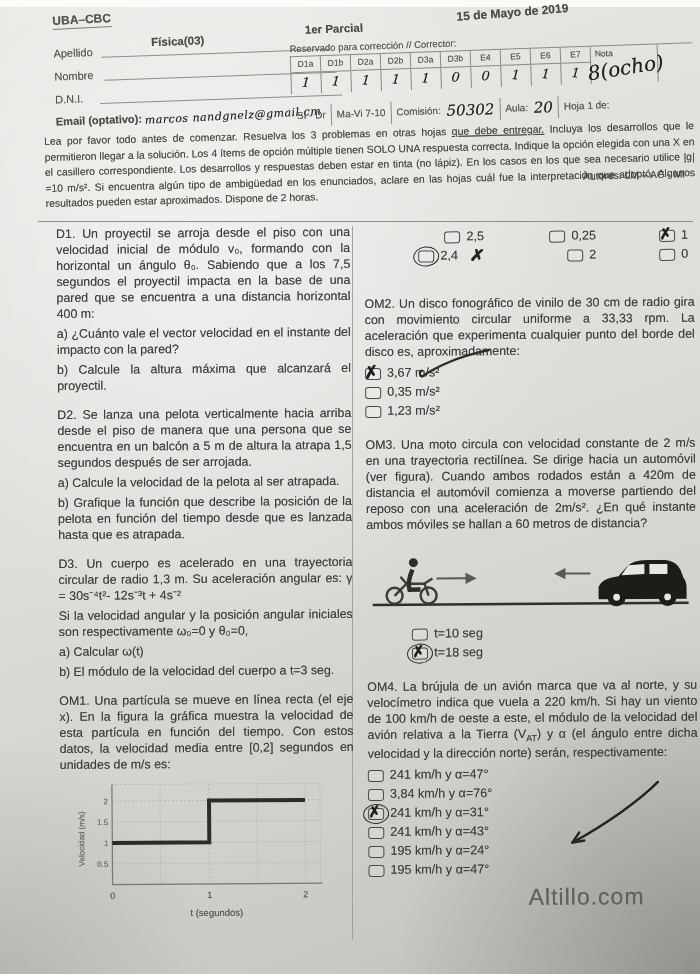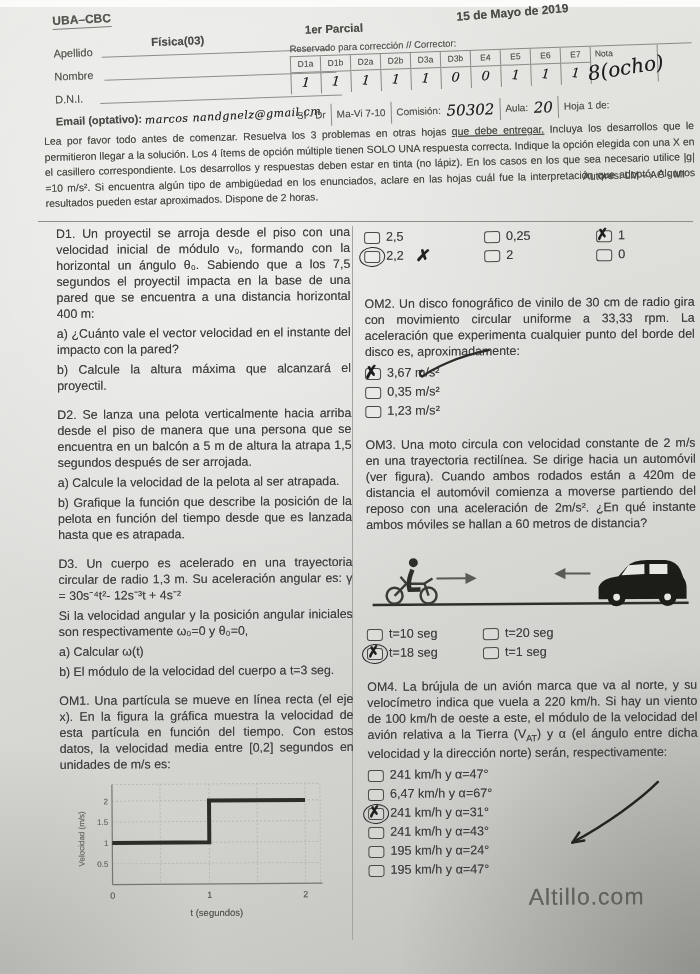--- a/index.html
+++ b/index.html
@@ -50,21 +50,21 @@
 
   
   .col{position:absolute;top:226px;font-size:12.4px;line-height:1.29;text-align:justify;transform:rotate(-0.4deg);transform-origin:0 0;color:#3c3c3c;}
   .col-left{left:56px;width:294px;}
   .col-right{left:364px;top:224px;width:330px;}
   .col p{margin:0 0 4px 0;}
   .col p.qgap{margin-bottom:13px;}
 
   
   .optgrid{display:flex;}
-  .optrow{display:flex;flex-direction:column;}
+  .optrow{display:flex;flex-direction:column;align-items:flex-end;}
   .opt{display:flex;align-items:center;height:19px;white-space:nowrap;text-align:left;font-size:12.6px;}
   .cb{position:relative;display:inline-block;width:14px;height:10px;border:1.6px solid #4a4a46;border-radius:3px;margin-right:6px;flex:none;background:rgba(255,255,255,0.15);}
   .xm{position:absolute;left:-1px;top:-5px;font-size:15px;font-weight:bold;color:#1e1e1e;transform:rotate(-6deg);line-height:1;}
   .circ{position:absolute;left:-6px;top:-5px;width:24px;height:18px;border:1.8px solid #2a2a2a;border-radius:50%;transform:rotate(-5deg);}
   .xafter{display:inline-block;margin-left:12px;font-size:17px;font-weight:bold;color:#22221f;transform:rotate(8deg);}
   .om1opts{margin:4px 0 30px 0;}
   .om1opts .optrow:nth-child(1){width:120px;}
   .om1opts .optrow:nth-child(2){width:112px;}
   .om1opts .optrow:nth-child(3){width:92px;}
   .om2opts{position:relative;margin:2px 0 16px 0;display:flex;}
@@ -245,21 +245,21 @@
     <div class="optgrid om1opts">
       <div class="optrow">
         <div class="opt">
           <span class="cb"></span>
           <span>2,5</span>
         </div>
         <div class="opt">
           <span class="cb">
               <span class="circ"></span>
             </span>
-          <span>2,2</span>
+          <span>2,4</span>
           <span class="xafter">✗</span>
         </div>
       </div>
       <div class="optrow">
         <div class="opt">
           <span class="cb"></span>
           <span>0,25</span>
         </div>
         <div class="opt">
           <span class="cb"></span>
@@ -345,41 +345,31 @@
           <span>t=10 seg</span>
         </div>
         <div class="opt">
           <span class="cb">
               <span class="xm">✗</span>
               <span class="circ"></span>
             </span>
           <span>t=18 seg</span>
         </div>
       </div>
-      <div class="optrow">
-        <div class="opt">
-          <span class="cb"></span>
-          <span>t=20 seg</span>
-        </div>
-        <div class="opt">
-          <span class="cb"></span>
-          <span>t=1 seg</span>
-        </div>
-      </div>
     </div>
 
     <p><span>OM4. La brújula de un avión marca que va al norte, y su velocímetro indica que vuela a 220 km/h.  Si hay un viento de 100 km/h de oeste a este, el módulo de la velocidad del avión relativa a la Tierra (V</span><span class="sub">AT</span><span>) y α (el ángulo entre dicha velocidad y la dirección norte) serán, respectivamente:</span></p>
     <div class="om4opts">
       <div class="opt">
         <span class="cb"></span>
         <span>241 km/h y α=47°</span>
       </div>
       <div class="opt">
         <span class="cb"></span>
-        <span>6,47 km/h y α=67°</span>
+        <span>3,84 km/h y α=76°</span>
       </div>
       <div class="opt">
         <span class="cb">
             <span class="xm">✗</span>
             <span class="circ"></span>
           </span>
         <span>241 km/h y α=31°</span>
       </div>
       <div class="opt">
         <span class="cb"></span>

